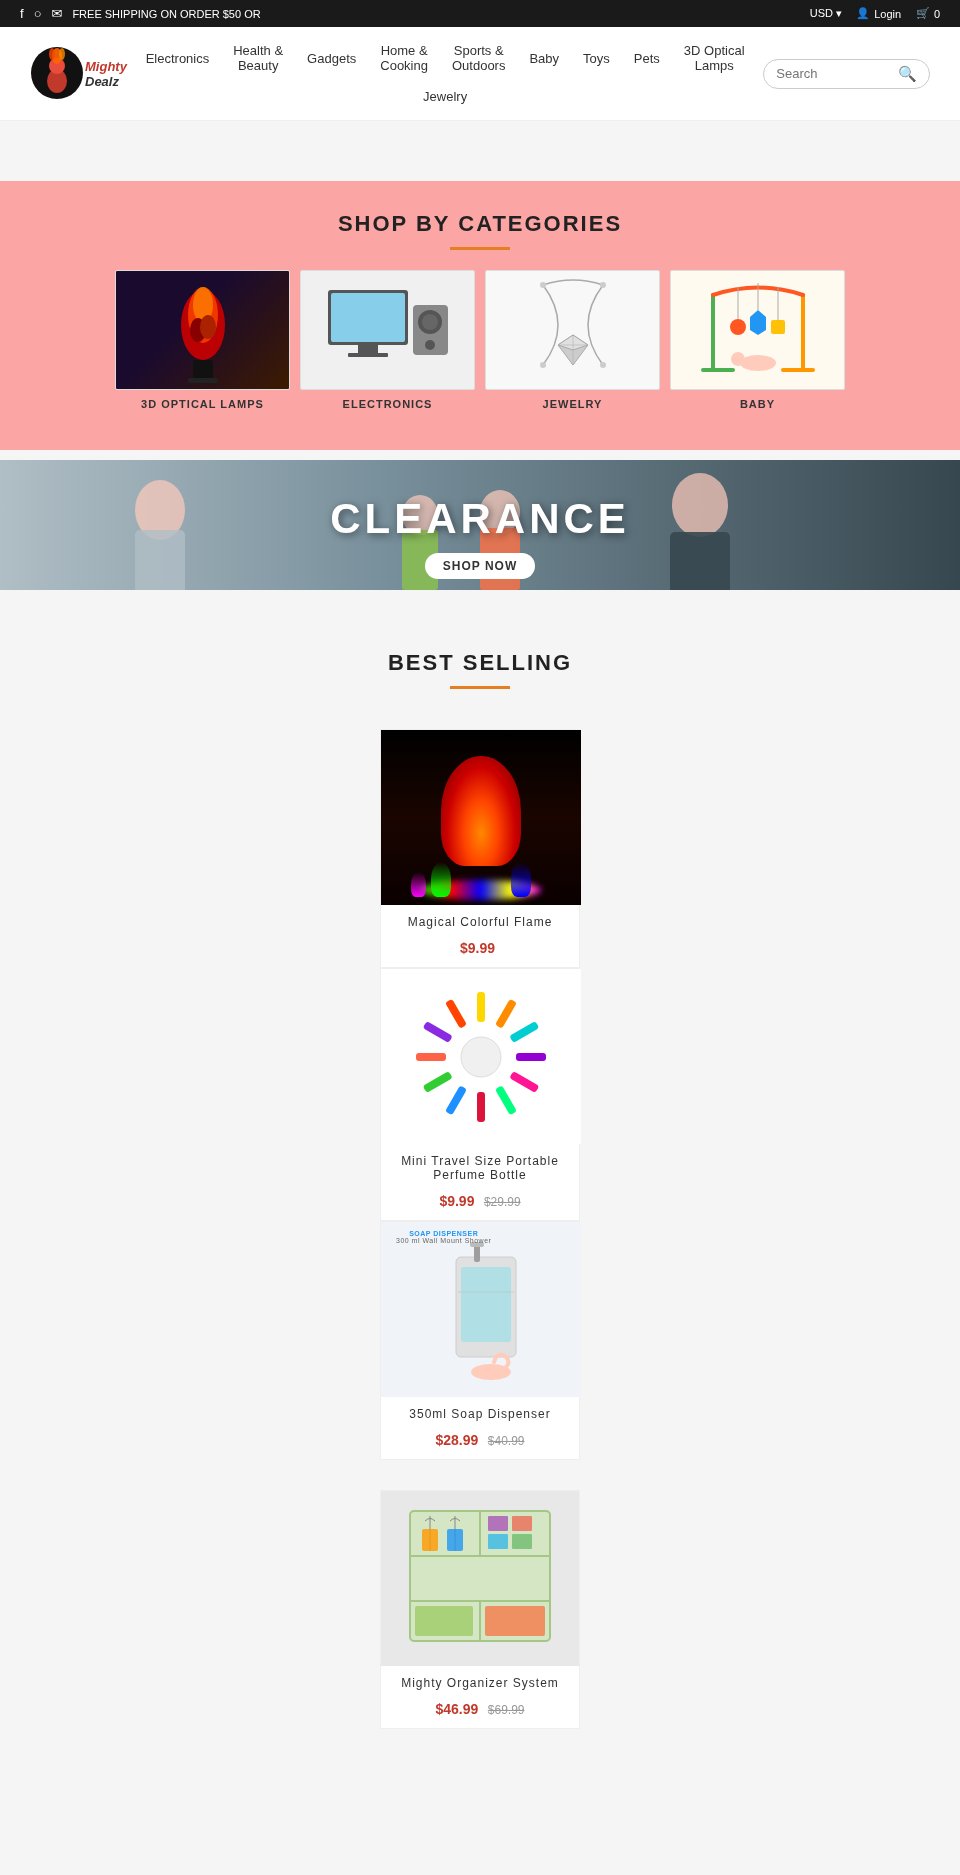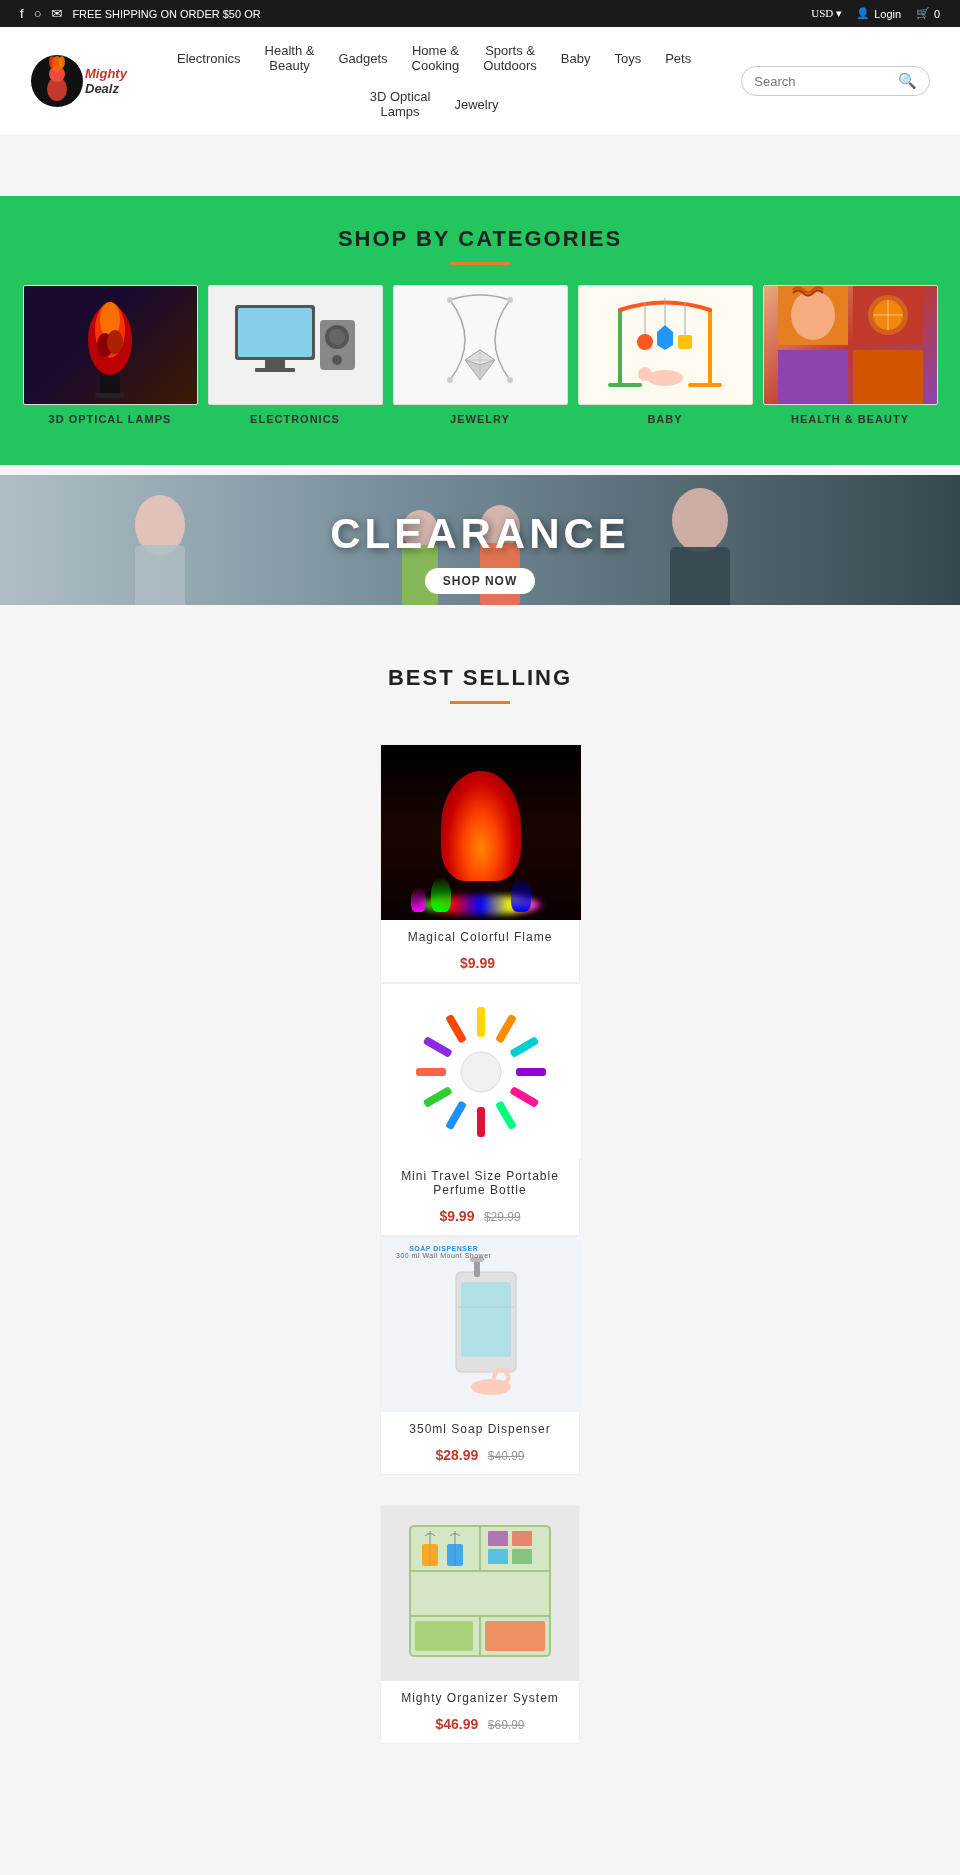--- a/index.html
+++ b/index.html
@@ -12,21 +12,21 @@
       font-size: 11px;
       padding: 6px 20px;
       display: flex;
       align-items: center;
       justify-content: space-between;
     }
     .top-bar-left { display: flex; align-items: center; gap: 10px; }
     .top-bar-right { display: flex; align-items: center; gap: 15px; }
     .top-bar-icon { font-size: 13px; cursor: pointer; }
     .shipping-text { font-size: 11px; }
-    .usd-btn { cursor: pointer; font-size: 11px; font-family: Liberation Serif, serif; }
+    .usd-btn { cursor: pointer; font-size: 11px; }
     .login-btn { cursor: pointer; font-size: 11px; display: flex; align-items: center; gap: 4px; }
     .cart-btn { cursor: pointer; font-size: 11px; display: flex; align-items: center; gap: 4px; }
 
     
     .header {
       background: #fff;
       padding: 10px 30px;
       display: flex;
       align-items: center;
       justify-content: space-between;
@@ -52,21 +52,21 @@
       transition: color 0.2s;
     }
 
     
     .search-wrap {
       display: flex;
       align-items: center;
       border: 1px solid #ccc;
       border-radius: 20px;
       padding: 5px 12px;
-      gap: 24px;
+      gap: 2px;
     }
     .search-input {
       border: none;
       outline: none;
       font-size: 13px;
       width: 120px;
       background: transparent;
     }
     .search-icon-btn {
       background: none;
@@ -343,21 +343,21 @@
   </nav>
 
   <div class="search-wrap">
     <input class="search-input" type="text" placeholder="Search" style="">
     <button class="search-icon-btn">🔍</button>
   </div>
 </div>
 
 <div class="hero-space"></div>
 
-<div style="background:#22c55e; padding-bottom:20px;">
+<div style="background:#fca5a5; padding-bottom:20px;">
   <h2 class="section-title">SHOP BY CATEGORIES</h2>
   <div class="section-title-underline"></div>
 
   <div class="categories-grid">
 
     <div class="category-item">
       <div class="category-img-box cat-3d">
         <svg width="70" height="110" viewBox="0 0 70 110">
 
           <ellipse cx="35" cy="50" rx="22" ry="35" fill="#cc0000" opacity="0.9"></ellipse>
@@ -432,42 +432,20 @@
           <line x1="85" y1="12" x2="85" y2="45" stroke="#aaa" stroke-width="1"></line>
           <rect x="78" y="45" width="14" height="14" rx="2" fill="#FFC107"></rect>
 
           <ellipse cx="65" cy="88" rx="18" ry="8" fill="#FFCCBC"></ellipse>
           <circle cx="45" cy="84" r="7" fill="#FFCCBC"></circle>
         </svg>
       </div>
       <div class="category-label">BABY</div>
     </div>
 
-    <div class="category-item">
-      <div class="category-img-box cat-beauty">
-        <svg width="145" height="120" viewBox="0 0 145 120">
-
-          <rect x="0" y="0" width="70" height="60" fill="#e67e22"></rect>
-          <rect x="75" y="0" width="70" height="60" fill="#c0392b"></rect>
-          <rect x="0" y="65" width="70" height="55" fill="#8e44ad"></rect>
-          <rect x="75" y="65" width="70" height="55" fill="#d35400"></rect>
-
-          <ellipse cx="35" cy="30" rx="22" ry="25" fill="#FFCCBC" opacity="0.6"></ellipse>
-          <ellipse cx="110" cy="30" rx="20" ry="20" fill="#f39c12" opacity="0.4"></ellipse>
-
-          <circle cx="110" cy="30" r="15" fill="#FF9800" opacity="0.7"></circle>
-          <line x1="110" y1="15" x2="110" y2="45" stroke="#fff" stroke-width="1" opacity="0.5"></line>
-          <line x1="95" y1="30" x2="125" y2="30" stroke="#fff" stroke-width="1" opacity="0.5"></line>
-
-          <path d="M15 5 Q20 0 25 5 Q30 10 35 5 Q40 0 45 5" stroke="#cc5500" stroke-width="3" fill="none"></path>
-          <path d="M15 8 Q20 3 25 8 Q30 13 35 8 Q40 3 45 8" stroke="#aa3300" stroke-width="2" fill="none"></path>
-        </svg>
-      </div>
-      <div class="category-label">HEALTH &amp; BEAUTY</div>
-    </div>
 
   </div>
 </div>
 
 <div class="clearance-banner">
 
   <svg style="position:absolute;left:0;bottom:0;width:100%;height:100%;" viewBox="0 0 960 130" preserveAspectRatio="xMidYMid slice">
 
     <defs>
       <linearGradient id="bannerGrad" x1="0%" y1="0%" x2="100%" y2="0%">

